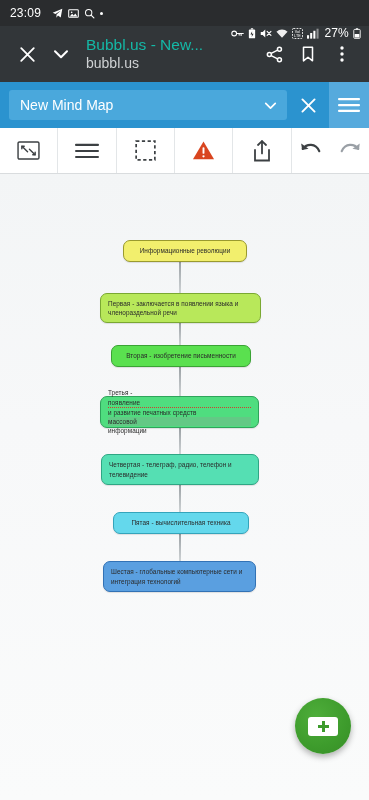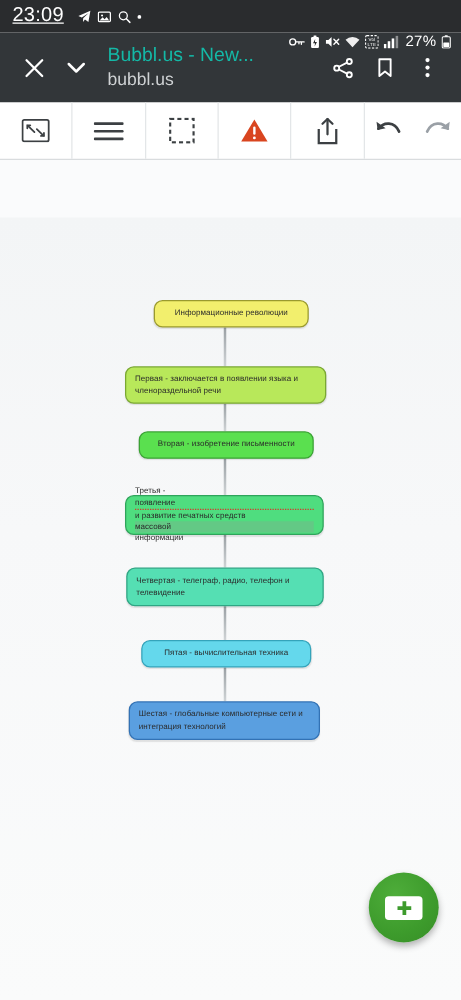--- a/index.html
+++ b/index.html
@@ -10,21 +10,21 @@
     overflow: hidden;
   }
   .phone { position: relative; width: 369px; height: 800px; background: #fafbfc; }
 
   
   .statusbar {
     height: 26px; background: #2a2c2e; color: #ffffff;
     display: flex; align-items: center; padding: 0 8px 0 10px;
     font-size: 11.5px; letter-spacing: .2px;
   }
-  .sb-time { font-size: 16px; margin-right: 6px; text-decoration: underline; }
+  .sb-time { font-size: 12px; margin-right: 6px; }
   .sb-left { display: flex; align-items: center; gap: 5px; flex: 1; }
   .sb-right { display: flex; align-items: center; gap: 4px; margin-top: 40px; }
   .sb-ic { display: inline-flex; align-items: center; justify-content: center; }
   .sb-pct { font-size: 12px; margin-left: 1px; }
   .sb-dot { width: 3px; height: 3px; border-radius: 50%; background: #fff; display: inline-block; }
 
   
   .appbar {
     height: 56px; background: #323639; color: #fff;
     display: flex; align-items: center; padding: 0 10px;
@@ -227,20 +227,40 @@
     </div>
     <div class="ab-btn">
       <svg width="6" height="20" viewBox="0 0 6 20">
           <circle cx="3" cy="4" r="1.7" fill="#fff"></circle>
           <circle cx="3" cy="10" r="1.7" fill="#fff"></circle>
           <circle cx="3" cy="16" r="1.7" fill="#fff"></circle>
         </svg>
     </div>
   </div>
 
+  <div class="bluebar">
+    <div class="mapselect">
+      <span class="label">New Mind Map</span>
+      <svg width="17" height="17" viewBox="0 0 20 20">
+          <path d="M4.4 7.6 10 13.2 15.6 7.6" fill="none" stroke="#fff" stroke-width="2" stroke-linecap="round" stroke-linejoin="round"></path>
+        </svg>
+    </div>
+    <div class="bb-x">
+      <svg width="19" height="19" viewBox="0 0 20 20">
+          <path d="M3.6 3.6 16.4 16.4M16.4 3.6 3.6 16.4" stroke="#fff" stroke-width="2" stroke-linecap="round"></path>
+        </svg>
+    </div>
+    <div class="bb-menu">
+      <svg width="22" height="16" viewBox="0 0 22 16">
+          <rect y="1" width="22" height="2.3" rx="1" fill="#fff"></rect>
+          <rect y="6.9" width="22" height="2.3" rx="1" fill="#fff"></rect>
+          <rect y="12.8" width="22" height="2.3" rx="1" fill="#fff"></rect>
+        </svg>
+    </div>
+  </div>
 
   <div class="toolbar">
     <div class="tb-item">
       <svg width="23" height="19" viewBox="0 0 24 20">
         <rect x="1" y="1" width="22" height="18" rx="1.4" fill="none" stroke="#3c4043" stroke-width="1.5"></rect>
         <path d="M7.5 5.5H5v2.6M16.5 14.5H19v-2.6" fill="none" stroke="#3c4043" stroke-width="1.5" stroke-linecap="round"></path>
         <path d="M5.4 5.8 11 11.2M18.6 14.2 13 8.8" stroke="#3c4043" stroke-width="1.5" stroke-linecap="round"></path>
       </svg>
     </div>
     <div class="tb-item">

